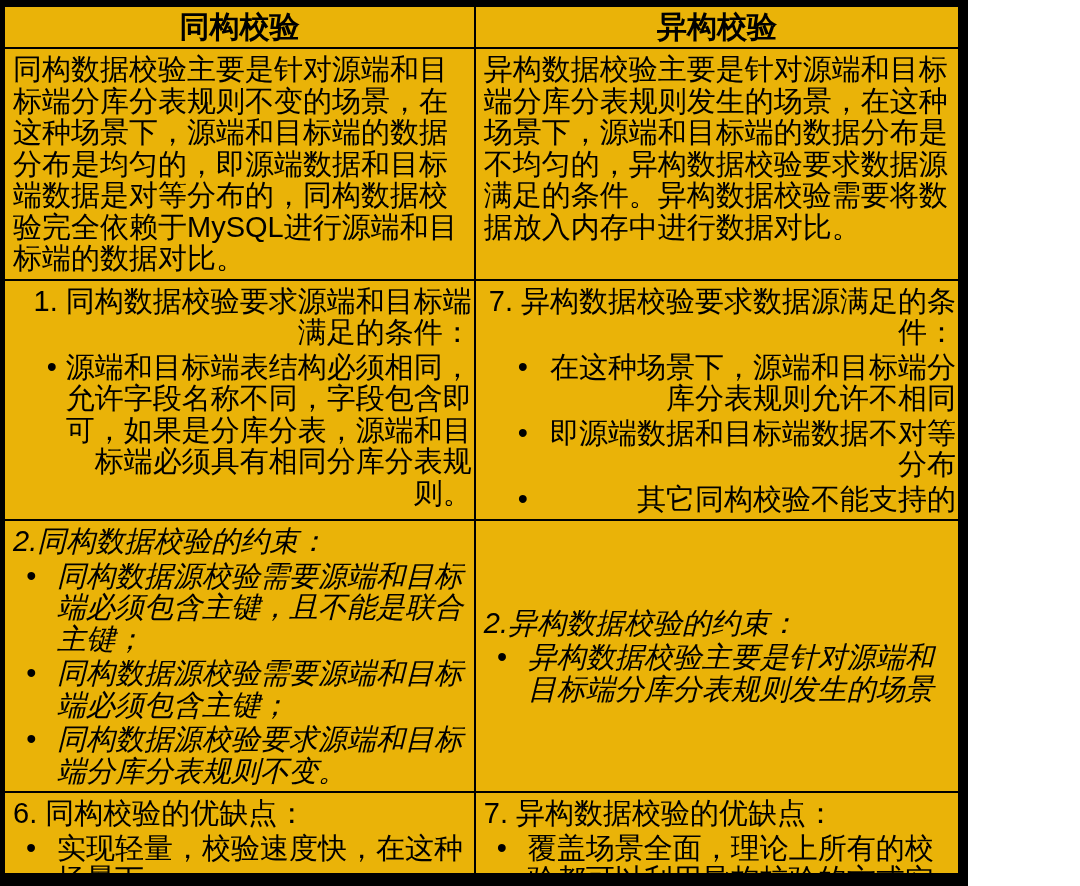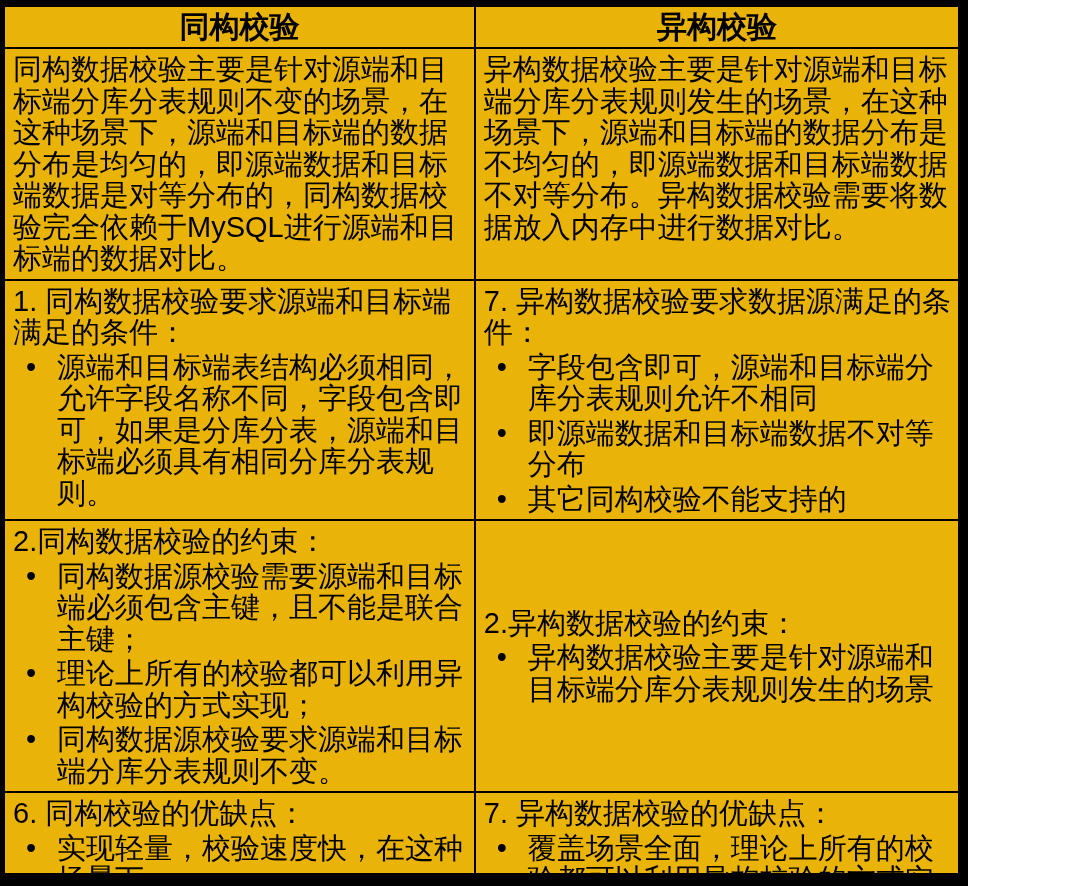--- a/index.html
+++ b/index.html
@@ -38,22 +38,22 @@
   th.colhead {
     font-size: 30px;
     font-weight: bold;
     text-align: center;
     vertical-align: middle;
     padding: 2px;
     line-height: 36px;
   }
   tr.r-head { height: 41px; }
   tr.r-1 { height: 222px; }
-  tr.r-2 { height: 219px; }
-  tr.r-3 { height: 251px; }
+  tr.r-2 { height: 219px; text-align: right; }
+  tr.r-3 { height: 251px; font-style: italic; }
   td.vmid { vertical-align: middle; }
   p.para, p.intro {
     margin: 0;
   }
   .bullet {
     display: flex;
     margin-top: 3px;
   }
   .marker {
     flex: 0 0 44px;
@@ -79,37 +79,37 @@
         <tr class="r-head">
       <th class="colhead">同构校验</th>
       <th class="colhead">异构校验</th>
     </tr>
 
     <tr class="r-1">
       <td>
         <p class="para">同构数据校验主要是针对源端和目标端分库分表规则不变的场景，在这种场景下，源端和目标端的数据分布是均匀的，即源端数据和目标端数据是对等分布的，同构数据校验完全依赖于MySQL进行源端和目标端的数据对比。</p>
       </td>
       <td>
-        <p class="para">异构数据校验主要是针对源端和目标端分库分表规则发生的场景，在这种场景下，源端和目标端的数据分布是不均匀的，即源端数据和目标端数据不对等分布。异构数据校验需要将数据放入内存中进行数据对比。</p>
+        <p class="para">异构数据校验主要是针对源端和目标端分库分表规则发生的场景，在这种场景下，源端和目标端的数据分布是不均匀的，异构数据校验要求数据源满足的条件。异构数据校验需要将数据放入内存中进行数据对比。</p>
       </td>
     </tr>
 
     <tr class="r-2">
       <td>
         <p class="intro">1. 同构数据校验要求源端和目标端满足的条件：</p>
         <div class="bullet">
           <span class="marker">•</span>
           <span class="bullet-text">源端和目标端表结构必须相同，允许字段名称不同，字段包含即可，如果是分库分表，源端和目标端必须具有相同分库分表规则。</span>
         </div>
       </td>
       <td>
         <p class="intro">7. 异构数据校验要求数据源满足的条件：</p>
         <div class="bullet">
           <span class="marker">•</span>
-          <span class="bullet-text">字段包含即可，源端和目标端分库分表规则允许不相同</span>
+          <span class="bullet-text">在这种场景下，源端和目标端分库分表规则允许不相同</span>
         </div>
         <div class="bullet">
           <span class="marker">•</span>
           <span class="bullet-text">即源端数据和目标端数据不对等分布</span>
         </div>
         <div class="bullet">
           <span class="marker">•</span>
           <span class="bullet-text">其它同构校验不能支持的</span>
         </div>
       </td>
@@ -117,21 +117,21 @@
 
     <tr class="r-3">
       <td>
         <p class="intro">2.同构数据校验的约束：</p>
         <div class="bullet">
           <span class="marker">•</span>
           <span class="bullet-text">同构数据源校验需要源端和目标端必须包含主键，且不能是联合主键；</span>
         </div>
         <div class="bullet">
           <span class="marker">•</span>
-          <span class="bullet-text">理论上所有的校验都可以利用异构校验的方式实现；</span>
+          <span class="bullet-text">同构数据源校验需要源端和目标端必须包含主键；</span>
         </div>
         <div class="bullet">
           <span class="marker">•</span>
           <span class="bullet-text">同构数据源校验要求源端和目标端分库分表规则不变。</span>
         </div>
       </td>
       <td class="vmid">
         <p class="intro">2.异构数据校验的约束：</p>
         <div class="bullet">
           <span class="marker">•</span>

